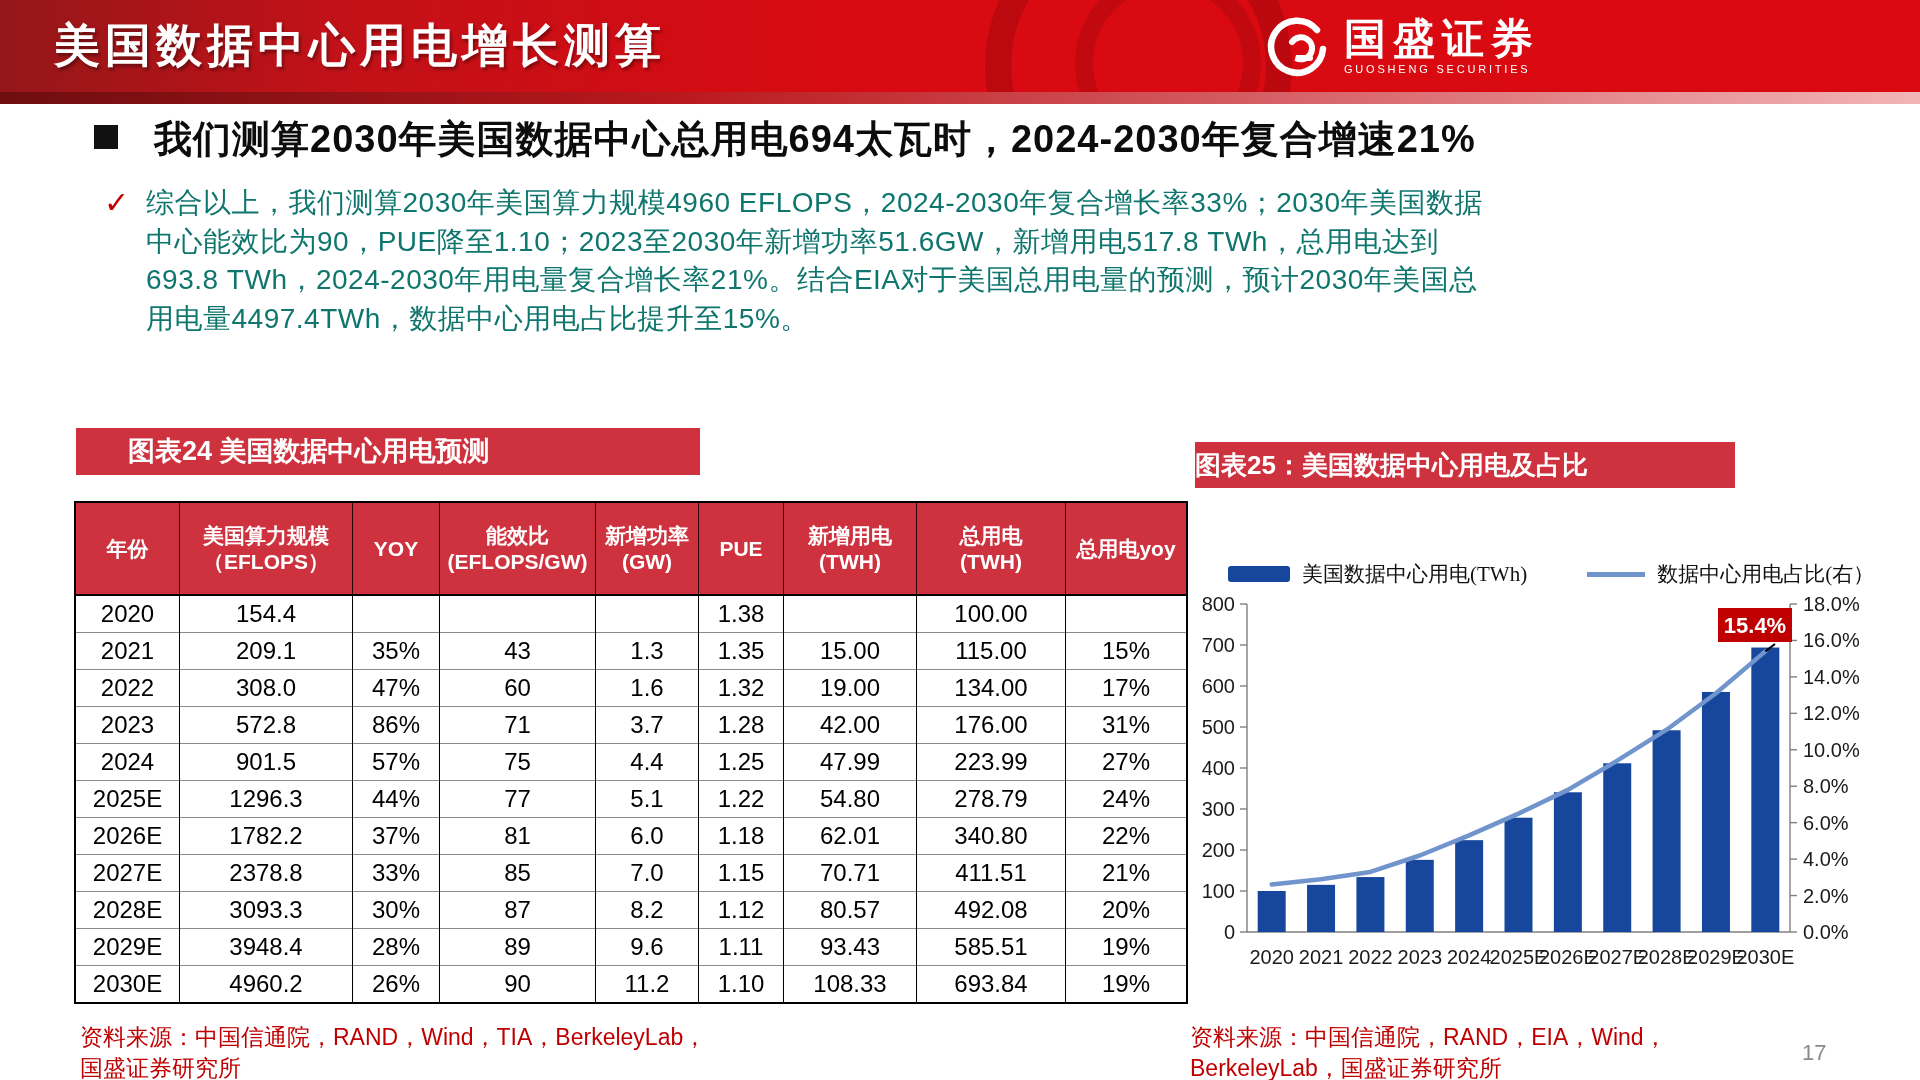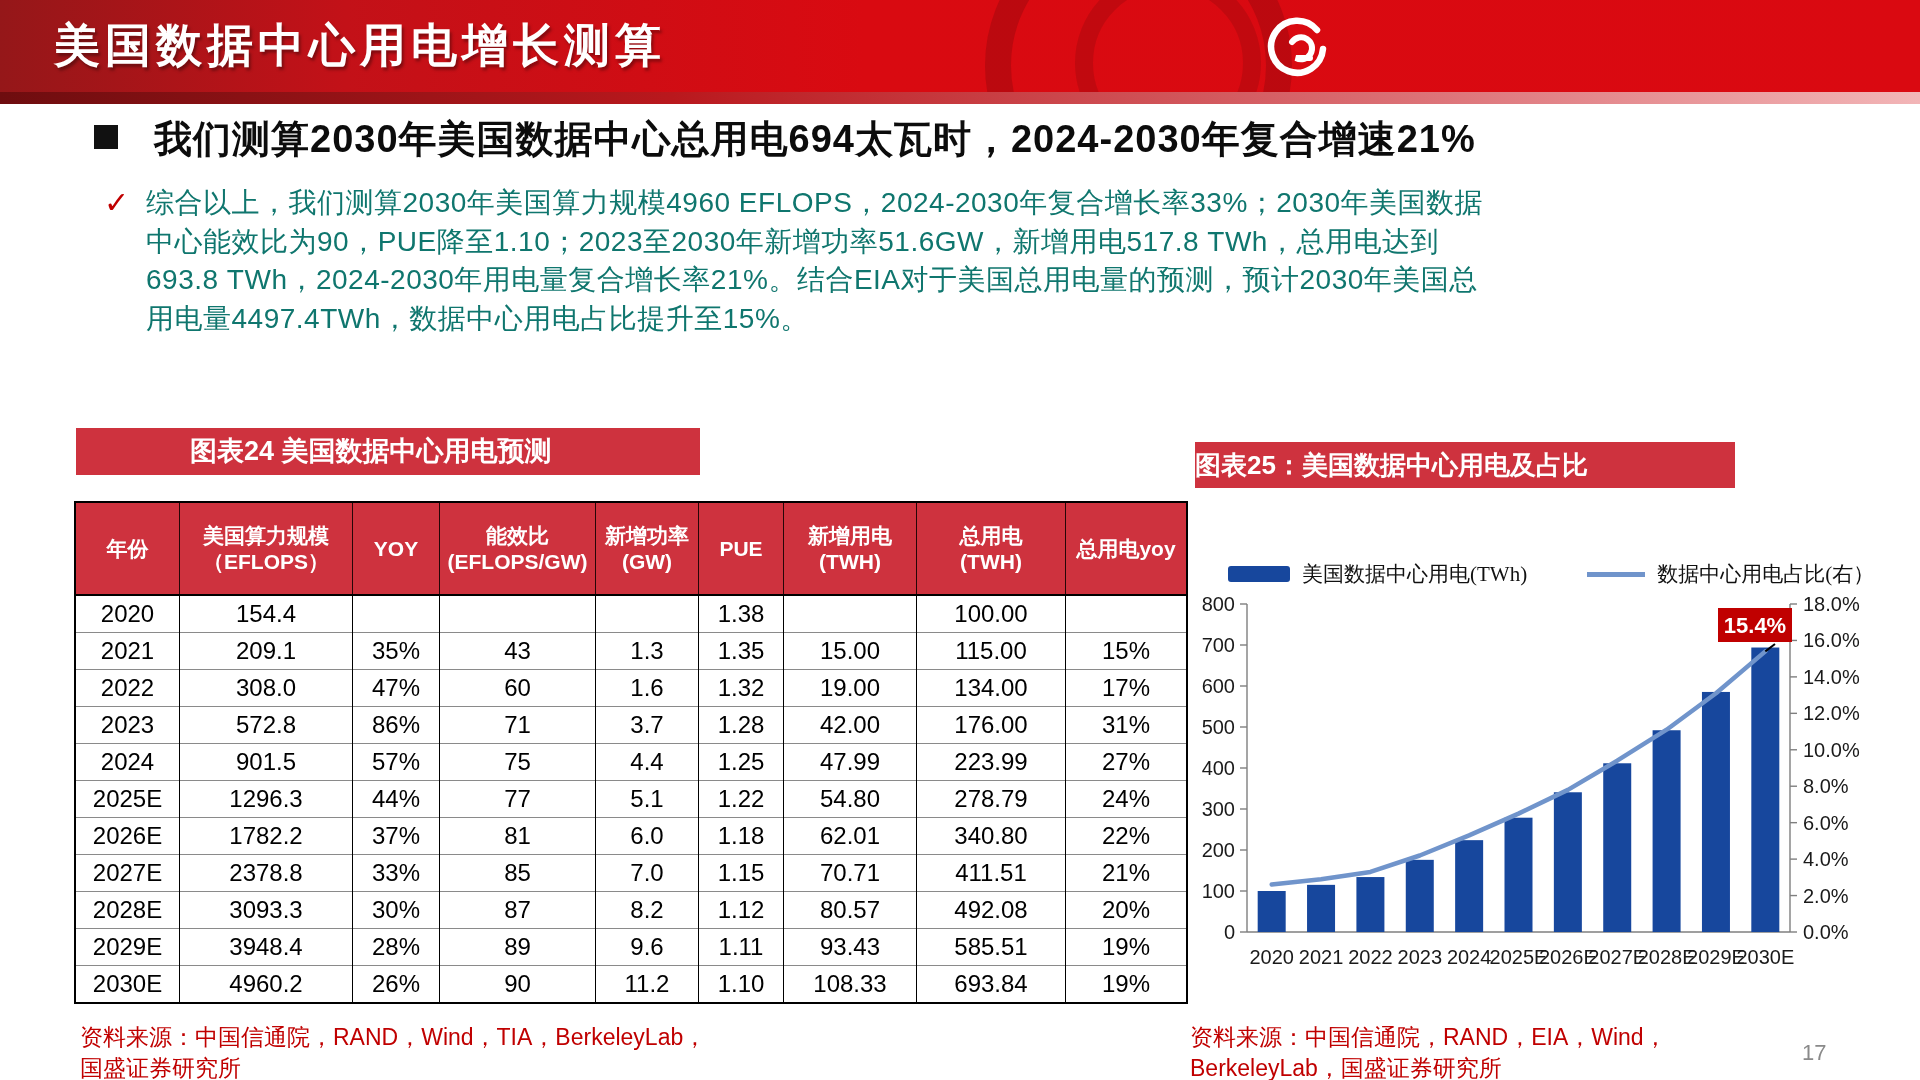--- a/index.html
+++ b/index.html
@@ -27,21 +27,21 @@
   
   .headline{position:absolute;left:94px;top:114px;width:1700px;display:flex;align-items:flex-start;gap:36px;
             color:#0c0c0c;font-weight:bold;font-size:38px;letter-spacing:1px;}
   .sq{width:24px;height:24px;background:#111;margin-top:11px;flex:0 0 auto;}
   .para{position:absolute;left:104px;top:184px;width:1400px;display:flex;gap:12px;}
   .check{color:#c00000;font-size:30px;font-weight:bold;line-height:38px;flex:0 0 30px;}
   .para-text{color:#0f766e;font-size:28px;line-height:38.5px;letter-spacing:.5px;}
 
   
   .sec-bar{position:absolute;background:#ce323e;color:#fff;font-weight:bold;box-sizing:border-box;}
-  #bar24{left:76px;top:428px;width:624px;height:47px;font-size:27px;line-height:47px;padding-left:114px;}
+  #bar24{left:76px;top:428px;width:624px;height:47px;font-size:27px;line-height:47px;padding-left:52px;}
   #bar25{left:1195px;top:442px;width:540px;height:46px;font-size:26px;line-height:46px;}
 
   
   #tbl{position:absolute;left:74px;top:490px;border-collapse:collapse;table-layout:fixed;
        border:2px solid #000;background:#fff;margin-top:11px;}
   #tbl th{background:#ce323e;color:#fff;font-size:21px;font-weight:bold;white-space:pre-line;
           text-align:center;vertical-align:middle;border-left:1px solid #260607;border-right:1px solid #260607;
           height:91px;padding:0 2px;line-height:26px;}
   #tbl thead tr{border-bottom:2px solid #000;}
   #tbl td{font-size:24px;color:#000;text-align:center;vertical-align:middle;height:36px;
@@ -68,20 +68,24 @@
 
   <div class="banner">
     <div class="wm1"></div>
     <div class="wm2"></div>
     <div class="banner-title kai">美国数据中心用电增长测算</div>
     <div class="logo">
       <svg width="64" height="64" viewBox="0 0 64 64">
         <path d="M 51 17 A 26 26 0 1 0 57 36" fill="none" stroke="#fff" stroke-width="6.5" stroke-linecap="round"></path>
         <path d="M 26 29 A 11 11 0 1 1 30 45 L 44 45" fill="none" stroke="#fff" stroke-width="6" stroke-linecap="round"></path>
       </svg>
+      <div class="logo-text">
+        <div class="logo-cn kai">国盛证券</div>
+        <div class="logo-en">GUOSHENG SECURITIES</div>
+      </div>
     </div>
   </div>
   <div class="banner-strip"></div>
 
   <div class="headline">
     <span class="sq"></span>
     <span>我们测算2030年美国数据中心总用电694太瓦时，2024-2030年复合增速21%</span>
   </div>
 
   <div class="para">

